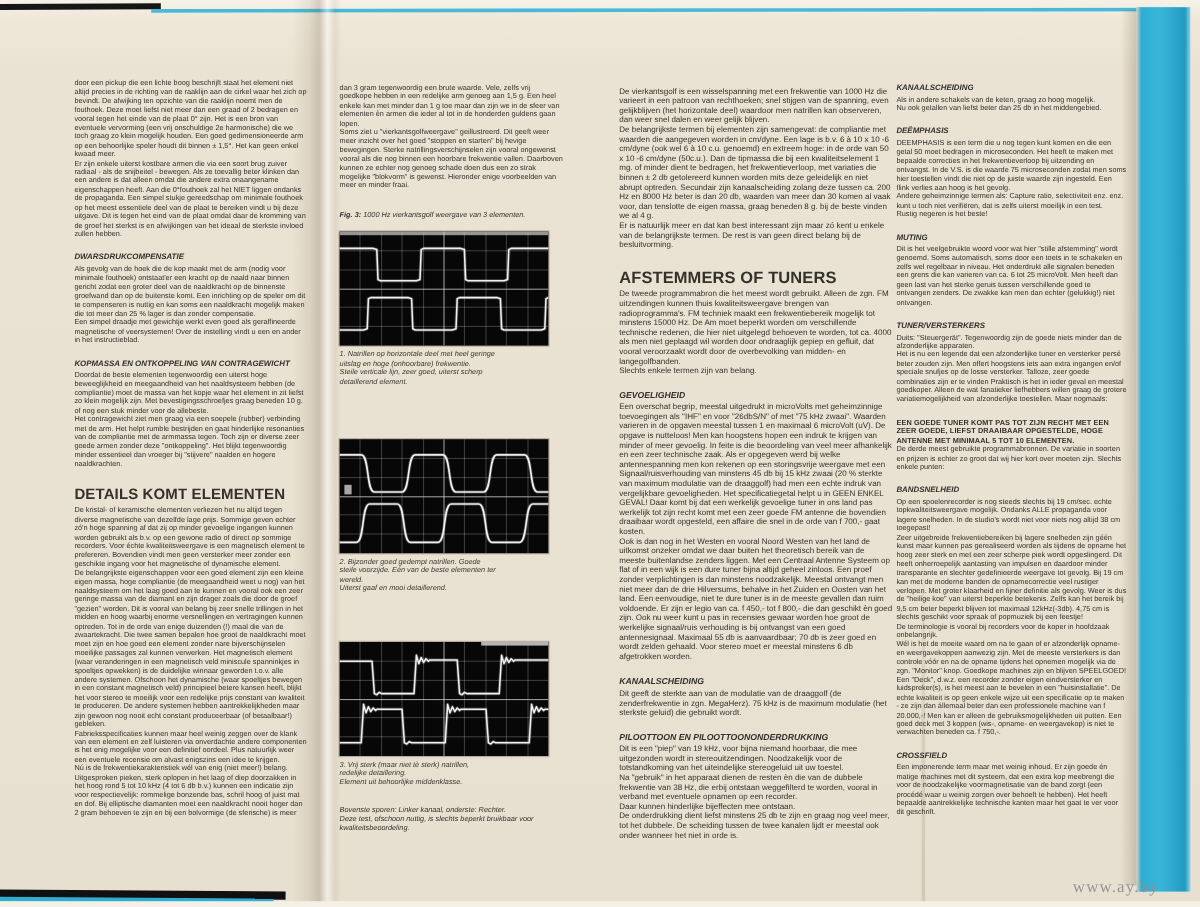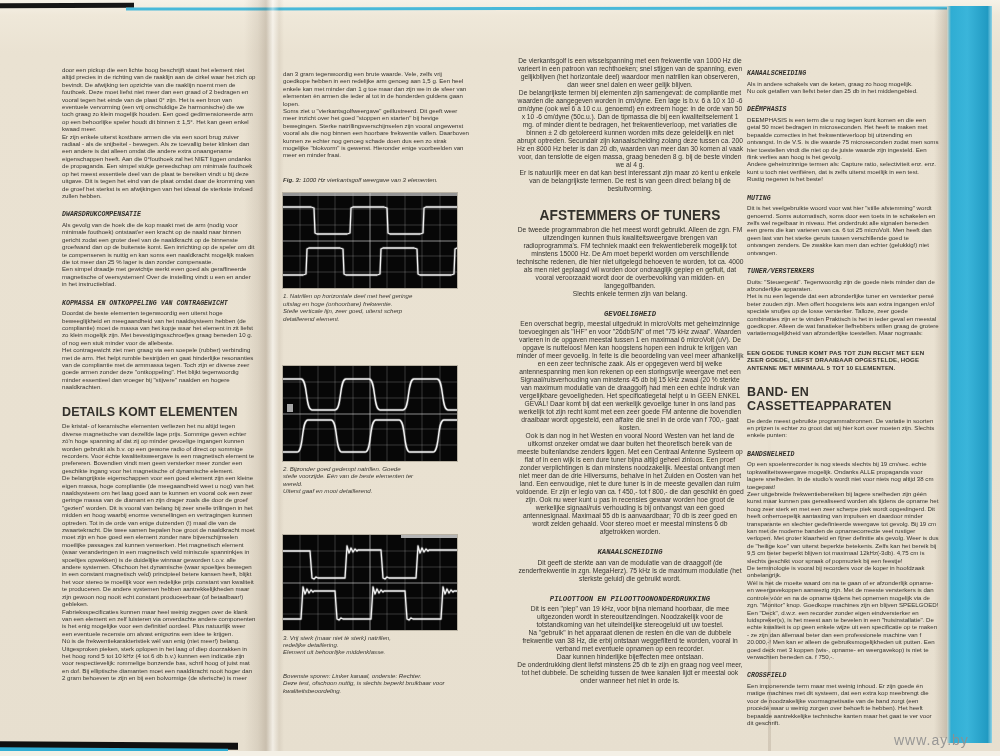--- a/index.html
+++ b/index.html
@@ -16,37 +16,37 @@
   .strip-cyan-bottom{position:absolute;left:0;top:748px;width:228px;height:4px;background:#2fadd3;transform:rotate(.4deg);}
   .strip-white-bottom{position:absolute;left:0;top:751px;width:100%;height:5px;background:#f4f0e6;}
   .gutter{position:absolute;left:244px;top:0;width:40px;height:100%;
          background:linear-gradient(90deg,rgba(95,75,55,0) 0,rgba(95,75,55,.10) 35%,rgba(95,75,55,.22) 55%,rgba(255,255,255,.45) 72%,rgba(95,75,55,.08) 88%,rgba(95,75,55,0) 100%);}
   .crease{position:absolute;left:768px;top:430px;width:3px;height:322px;
          background:linear-gradient(180deg,rgba(120,100,80,0),rgba(120,100,80,.12) 45%,rgba(120,100,80,.18));}
   
   .col{position:absolute;}
   .c1{left:62px;top:66px;width:194px;font-size:6.1px;line-height:7.4px;}
   .c2{left:283px;top:70px;width:186px;font-size:6.1px;line-height:7.4px;}
-  .c3{left:516px;top:57px;width:228px;font-size:6.7px;line-height:8px;text-align:center;}
+  .c3{left:516px;top:73px;width:228px;font-size:6.7px;line-height:8px;}
   .c4{left:747px;top:70px;width:192px;font-size:6.1px;line-height:7.4px;}
   .col p{margin:0;white-space:pre-line;}
-  .sh{font-size:1.08em;font-weight:bold;font-style:italic;margin:12px 0 2px;line-height:1.15;font-family:Liberation Mono, monospace;}
+  .sh{font-size:1.08em;font-weight:bold;font-style:italic;margin:12px 0 2px;line-height:1.15;}
   .bh{font-size:2.05em;font-weight:bold;margin:15px 0 3px;letter-spacing:.1px;line-height:1.1;}
   .figline{margin-top:17px !important;white-space:normal !important;}
   .figline b{font-style:italic;}
   .figline i{font-style:italic;}
   .caps{margin-top:12px !important;font-weight:bold;letter-spacing:.1px;}
   
   .scope{position:relative;width:174px;height:95px;background:#070707;margin:10px 0 4px;box-shadow:0 0 0 1px rgba(40,35,25,.25);}
   .scope svg{position:absolute;inset:0;display:block;}
   .scope.s2{margin-top:44px;}
   .scope.s3{margin-top:40px;}
   .cap{font-style:italic;color:#3a3832;margin-top:4px !important;}
   .footnote{margin-top:16px !important;font-style:italic;}
-  .watermark{position:absolute;left:894px;top:732px;font-family:Liberation Sans, sans-serif;
+  .watermark{position:absolute;left:894px;top:732px;font-family:Liberation Serif, serif;
          font-size:14px;color:#8f8f8f;letter-spacing:1px;opacity:.9;}
 </style>
 </head>
 <body>
 
 <div class="stage">
 
   <div class="strip-black-top"></div>
   <div class="strip-cyan-top"></div>
   <div class="gutter"></div>
@@ -174,21 +174,20 @@
     <h3 class="sh">DEËMPHASIS</h3>
     <p>DEEMPHASIS is een term die u nog tegen kunt komen en die een getal 50 moet bedragen in microseconden. Het heeft te maken met bepaalde correcties in het frekwentieverloop bij uitzending en ontvangst. In de V.S. is die waarde 75 microseconden zodat men soms hier toestellen vindt die niet op de juiste waarde zijn ingesteld. Een flink verlies aan hoog is het gevolg.
 Andere geheimzinnige termen als: Capture ratio, selectiviteit enz. enz. kunt u toch niet verifiëren, dat is zelfs uiterst moeilijk in een test.
 Rustig negeren is het beste!</p>
     <h3 class="sh">MUTING</h3>
     <p>Dit is het veelgebruikte woord voor wat hier "stille afstemming" wordt genoemd. Soms automatisch, soms door een toets in te schakelen en zelfs wel regelbaar in niveau. Het onderdrukt alle signalen beneden een grens die kan varieren van ca. 6 tot 25 microVolt. Men heeft dan geen last van het sterke geruis tussen verschillende goed te ontvangen zenders. De zwakke kan men dan echter (gelukkig!) niet ontvangen.</p>
     <h3 class="sh">TUNER/VERSTERKERS</h3>
     <p>Duits: "Steuergerät". Tegenwoordig zijn de goede niets minder dan de afzonderlijke apparaten.
 Het is nu een legende dat een afzonderlijke tuner en versterker persé beter zouden zijn. Men offert hoogstens iets aan extra ingangen en/of speciale snufjes op de losse versterker. Talloze, zeer goede combinaties zijn er te vinden Praktisch is het in ieder geval en meestal goedkoper. Alleen de wat fanatieker liefhebbers willen graag de grotere variatiemogelijkheid van afzonderlijke toestellen. Maar nogmaals:</p>
     <p class="caps">EEN GOEDE TUNER KOMT PAS TOT ZIJN RECHT MET EEN ZEER GOEDE, LIEFST DRAAIBAAR OPGESTELDE, HOGE ANTENNE MET MINIMAAL 5 TOT 10 ELEMENTEN.</p>
-    <h2 class="bh">BAND- EN CASSETTEAPPARATEN</h2>
     <p>De derde meest gebruikte programmabronnen. De variatie in soorten en prijzen is echter zo groot dat wij hier kort over moeten zijn. Slechts enkele punten:</p>
     <h3 class="sh">BANDSNELHEID</h3>
     <p>Op een spoelenrecorder is nog steeds slechts bij 19 cm/sec. echte topkwaliteitsweergave mogelijk. Ondanks ALLE propaganda voor lagere snelheden. In de studio's wordt niet voor niets nog altijd 38 cm toegepast!
 Zeer uitgebreide frekwentiebereiken bij lagere snelheden zijn géén kunst maar kunnen pas gerealiseerd worden als tijdens de opname het hoog zeer sterk en met een zeer scherpe piek wordt opgeslingerd. Dit heeft onherroepelijk aantasting van impulsen en daardoor minder transparante en slechter gedefinieerde weergave tot gevolg. Bij 19 cm kan met de moderne banden de opnamecorrectie veel rustiger verlopen. Met groter klaarheid en fijner definitie als gevolg. Weer is dus de "heilige koe" van uiterst beperkte betekenis. Zelfs kan het bereik bij 9,5 cm beter beperkt blijven tot maximaal 12kHz(-3db). 4,75 cm is slechts geschikt voor spraak of popmuziek bij een feestje!
 De terminologie is vooral bij recorders voor de koper in hoofdzaak onbelangrijk.
 Wél is het de moeite waard om na te gaan of er afzonderlijk opname- en weergavekoppen aanwezig zijn. Met de meeste versterkers is dan controle vóór en na de opname tijdens het opnemen mogelijk via de zgn. "Monitor" knop. Goedkope machines zijn en blijven SPEELGOED! Een "Deck", d.w.z. een recorder zonder eigen eindversterker en luidspreker(s), is het meest aan te bevelen in een "huisinstallatie". De echte kwaliteit is op geen enkele wijze uit een specificatie op te maken - ze zijn dan állemaal beter dan een professionele machine van f 20.000,-! Men kan er alleen de gebruiksmogelijkheden uit putten. Een goed deck met 3 koppen (wis-, opname- en weergavekop) is niet te verwachten beneden ca. f 750,-.</p>
     <h3 class="sh">CROSSFIELD</h3>
     <p>Een imponerende term maar met weinig inhoud. Er zijn goede én matige machines met dit systeem, dat een extra kop meebrengt die voor de noodzakelijke voormagnetisatie van de band zorgt (een procédé waar u weinig zorgen over behoeft te hebben). Het heeft bepaalde aantrekkelijke technische kanten maar het gaat te ver voor dit geschrift.</p>
   </div>
 

